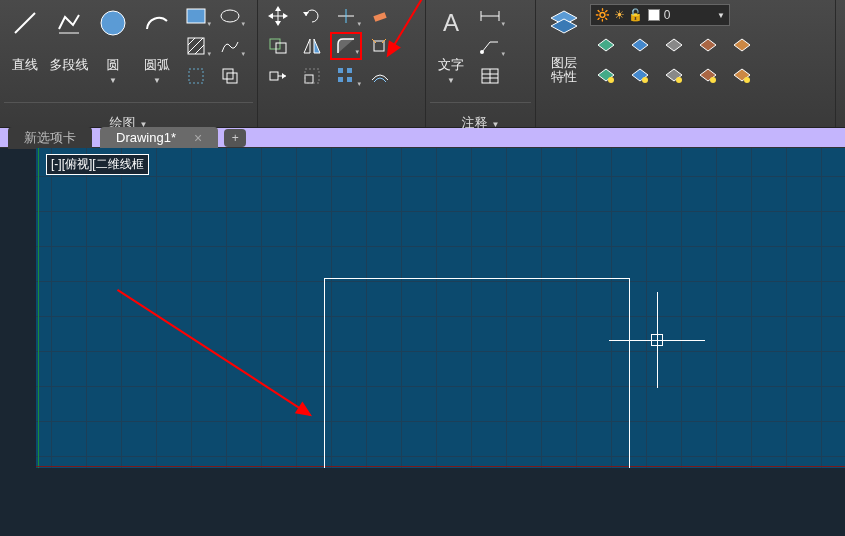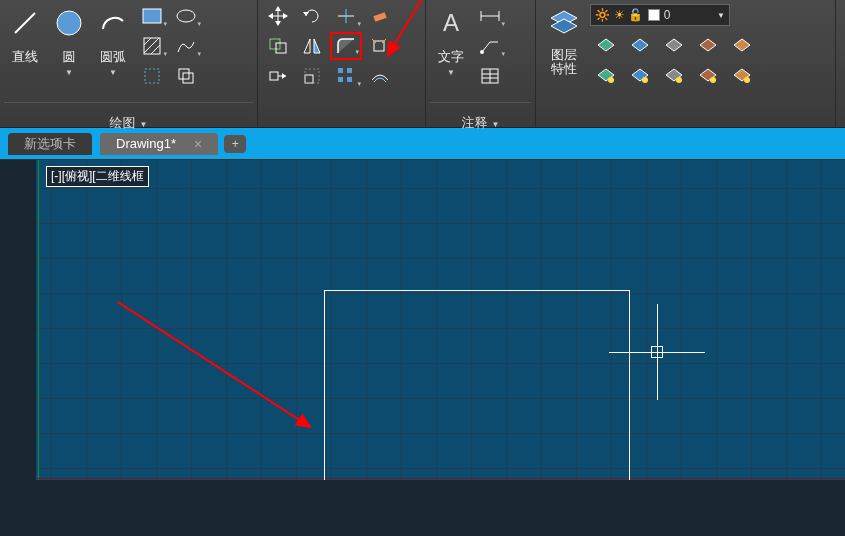--- a/index.html
+++ b/index.html
@@ -6,33 +6,33 @@
 body { font-family: "Microsoft YaHei", Arial, sans-serif; background: #1a2632; width: 845px; height: 536px; overflow: hidden; font-size: 12px; }
 
 .ribbon { background: linear-gradient(#4a4a4a, #3a3a3a); border-bottom: 1px solid #222; display: flex; height: 128px; }
 .panel { border-right: 1px solid #2a2a2a; display: flex; flex-direction: column; padding: 2px 4px 0; }
 .panel-body { flex: 1; display: flex; align-items: flex-start; gap: 2px; }
 .panel-title { text-align: center; color: #ddd; font-size: 13px; padding: 11px 0; border-top: 1px solid #555; margin-top: 8px; position: relative; }
 .panel-title .tri { font-size: 8px; margin-left: 4px; color: #ccc; }
 
 .vbtn { display: flex; flex-direction: column; align-items: center; justify-content: flex-start; width: 42px; height: 92px; color: #eee; cursor: pointer; padding-top: 4px; gap: 2px; }
 .vbtn .icon { width: 34px; height: 34px; display: flex; align-items: center; justify-content: center; }
-.vbtn .label { font-size: 13px; margin-top: 6px; }
+.vbtn .label { font-size: 13px; margin-top: 14px; }
 .vbtn .tri { font-size: 8px; color: #ccc; }
 
 .grid-col { display: flex; flex-direction: column; gap: 2px; }
 .sbtn { width: 32px; height: 28px; display: flex; align-items: center; justify-content: center; cursor: pointer; color: #ddd; position: relative; }
 .sbtn .dd { position: absolute; right: 1px; bottom: 2px; font-size: 7px; color: #bbb; }
 .highlight { border: 2px solid #ff0000; }
 
 .layer-panel .row { display: flex; gap: 2px; }
 .layer-combo { display: flex; align-items: center; background: #2a2a2a; border: 1px solid #666; height: 22px; width: 140px; margin-bottom: 4px; color: #ddd; padding: 0 4px; gap: 4px; }
 .layer-combo .dd { margin-left: auto; font-size: 8px; }
 
-.tabs { background: #0ea5e9; height: 32px; display: flex; align-items: center; border-bottom: 1px solid #333; }
+.tabs { background: #c4b5fd; height: 20px; display: flex; align-items: center; border-bottom: 1px solid #333; }
 .tab { background: #3a3a3a; color: #bbb; height: 22px; padding: 0 16px; display: flex; align-items: center; border-radius: 4px 4px 0 0; margin-left: 8px; font-size: 13px; position: relative; }
 .tab.active { background: #6a6a6a; color: #fff; gap: 8px; }
 .tab .close { margin-left: 10px; font-size: 14px; color: #aaa; }
 .tab-add { width: 22px; height: 18px; background: #555; margin-left: 6px; border-radius: 4px; display: flex; align-items: center; justify-content: center; color: #ccc; cursor: pointer; }
 
 .canvas { position: relative; width: 845px; height: 320px; background: #0c4a6e; overflow: hidden; margin-left: 36px; }
 .canvas::before { content: ""; position: absolute; inset: 0; background-image: linear-gradient(#28394a 1px, transparent 1px), linear-gradient(90deg, #28394a 1px, transparent 1px); background-size: 35px 35px; background-position: -20px -7px; opacity: 0.6; }
 .axis-y { position: absolute; left: 2px; top: 0; bottom: 0; width: 1px; background: #1a8c3a; }
 .axis-x { position: absolute; left: 0; right: 0; bottom: 1px; height: 1px; background: #7a1a1a; }
 .view-label { position: absolute; left: 10px; top: 6px; background: #1a2632; border: 1px solid #fff; color: #fff; font-size: 12px; padding: 1px 4px; }
@@ -58,20 +58,29 @@
       <div class="vbtn">
         <div class="icon">
             <svg width="28" height="28">
               <line x1="4" y1="24" x2="24" y2="4" stroke="#fff" stroke-width="2"></line>
             </svg>
           </div>
         <div class="label">直线</div>
       </div>
       <div class="vbtn">
         <div class="icon">
+            <svg width="28" height="28">
+              <polyline points="4,20 10,8 18,16 24,6" stroke="#fff" stroke-width="2" fill="none"></polyline>
+              <line x1="4" y1="24" x2="24" y2="24" stroke="#fff" stroke-width="1"></line>
+            </svg>
+          </div>
+        <div class="label">多段线</div>
+      </div>
+      <div class="vbtn">
+        <div class="icon">
             <svg width="30" height="30">
               <circle cx="15" cy="15" r="12" fill="#5b9bd5" stroke="#fff" stroke-width="1"></circle>
             </svg>
           </div>
         <div class="label">圆</div>
         <div class="tri">▼</div>
       </div>
       <div class="vbtn">
         <div class="icon">
             <svg width="28" height="28">

